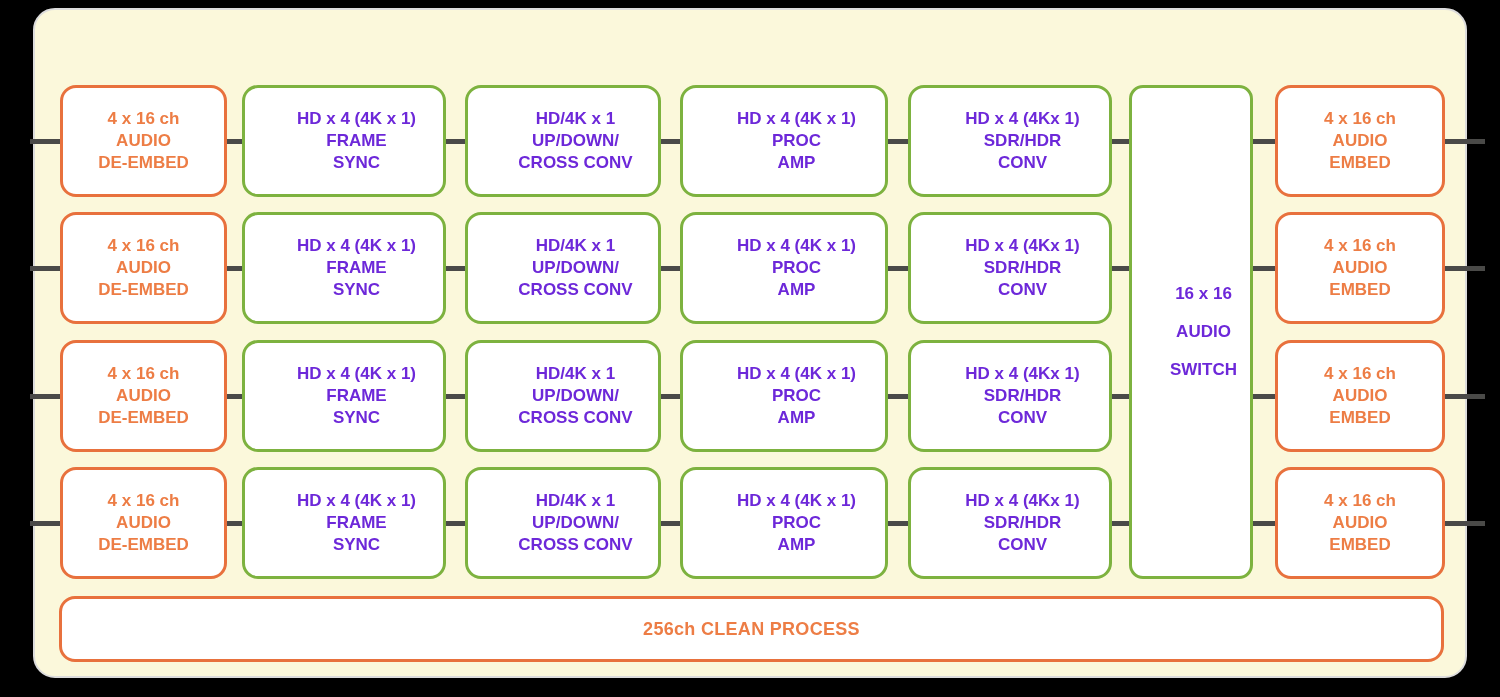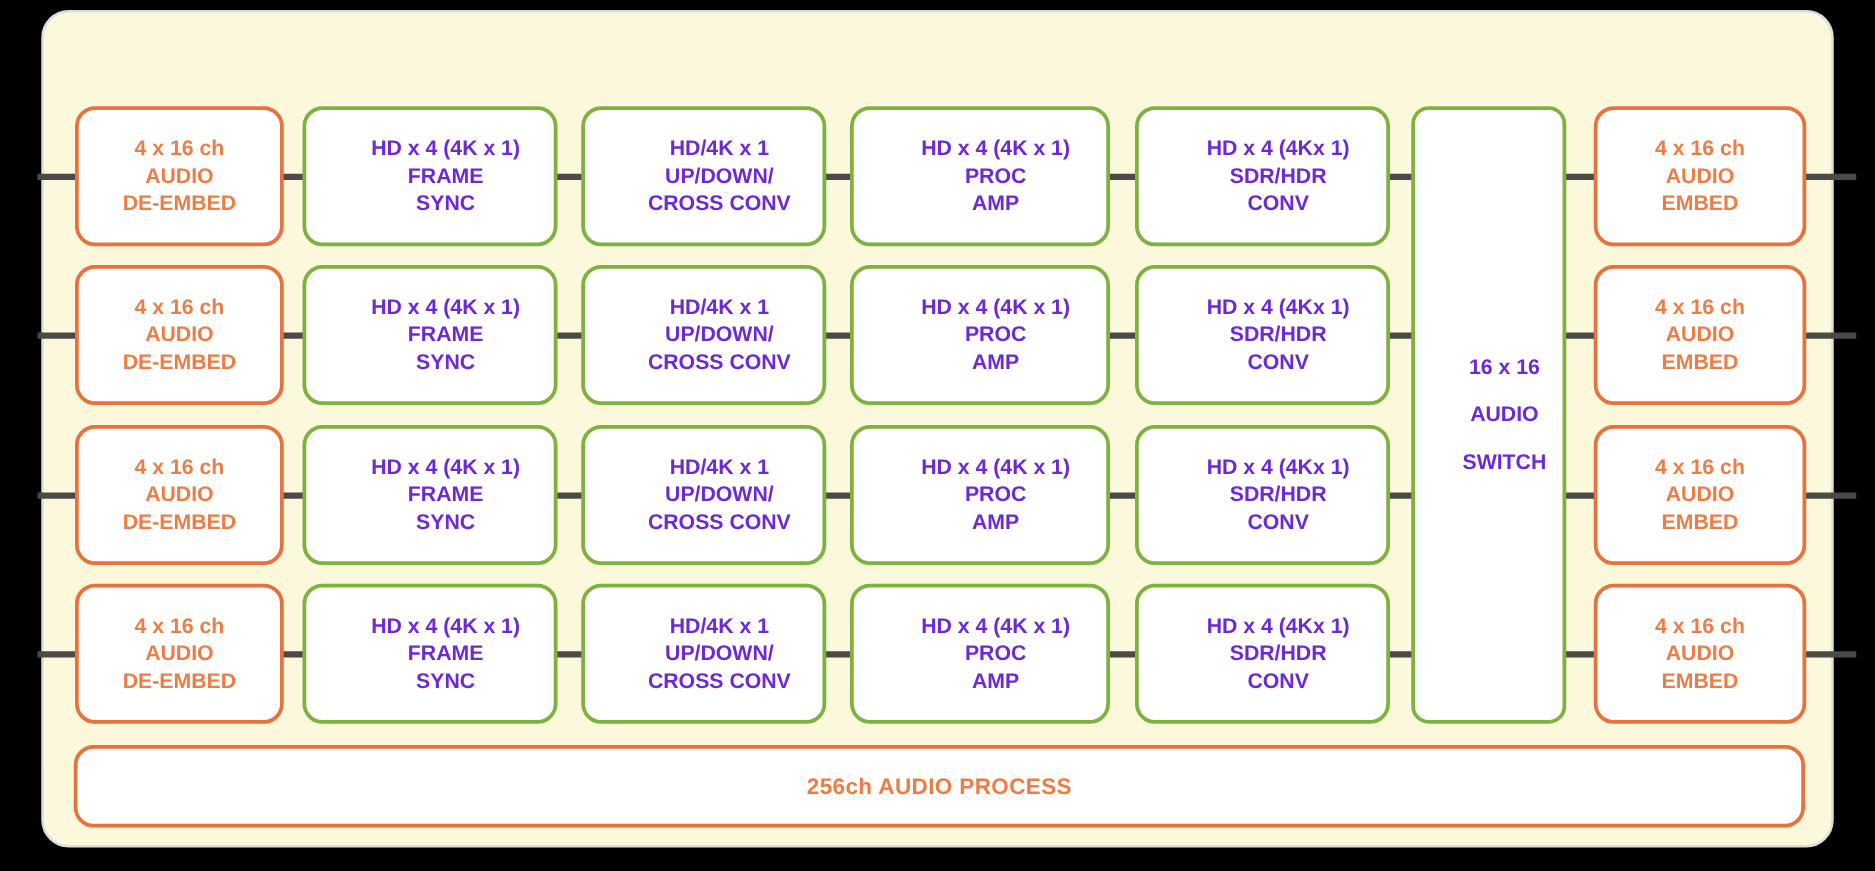--- a/index.html
+++ b/index.html
@@ -261,17 +261,17 @@
         </div>
       </div>
 
     <div class="blk green tall" id="clean-switch-block" style="left: 1094px; top: 75px; width: 124px; height: 494px; gap: 16px;">
       <span class="ln">16 x 16</span>
       <span class="ln">AUDIO</span>
       <span class="ln">SWITCH</span>
     </div>
 
     <div class="audio-bar">
-      <span class="ln">256ch AUDIO PROCESS</span>
+      <span class="ln">256ch CLEAN PROCESS</span>
     </div>
 
   </div>
 </div>
 
 </body></html>

